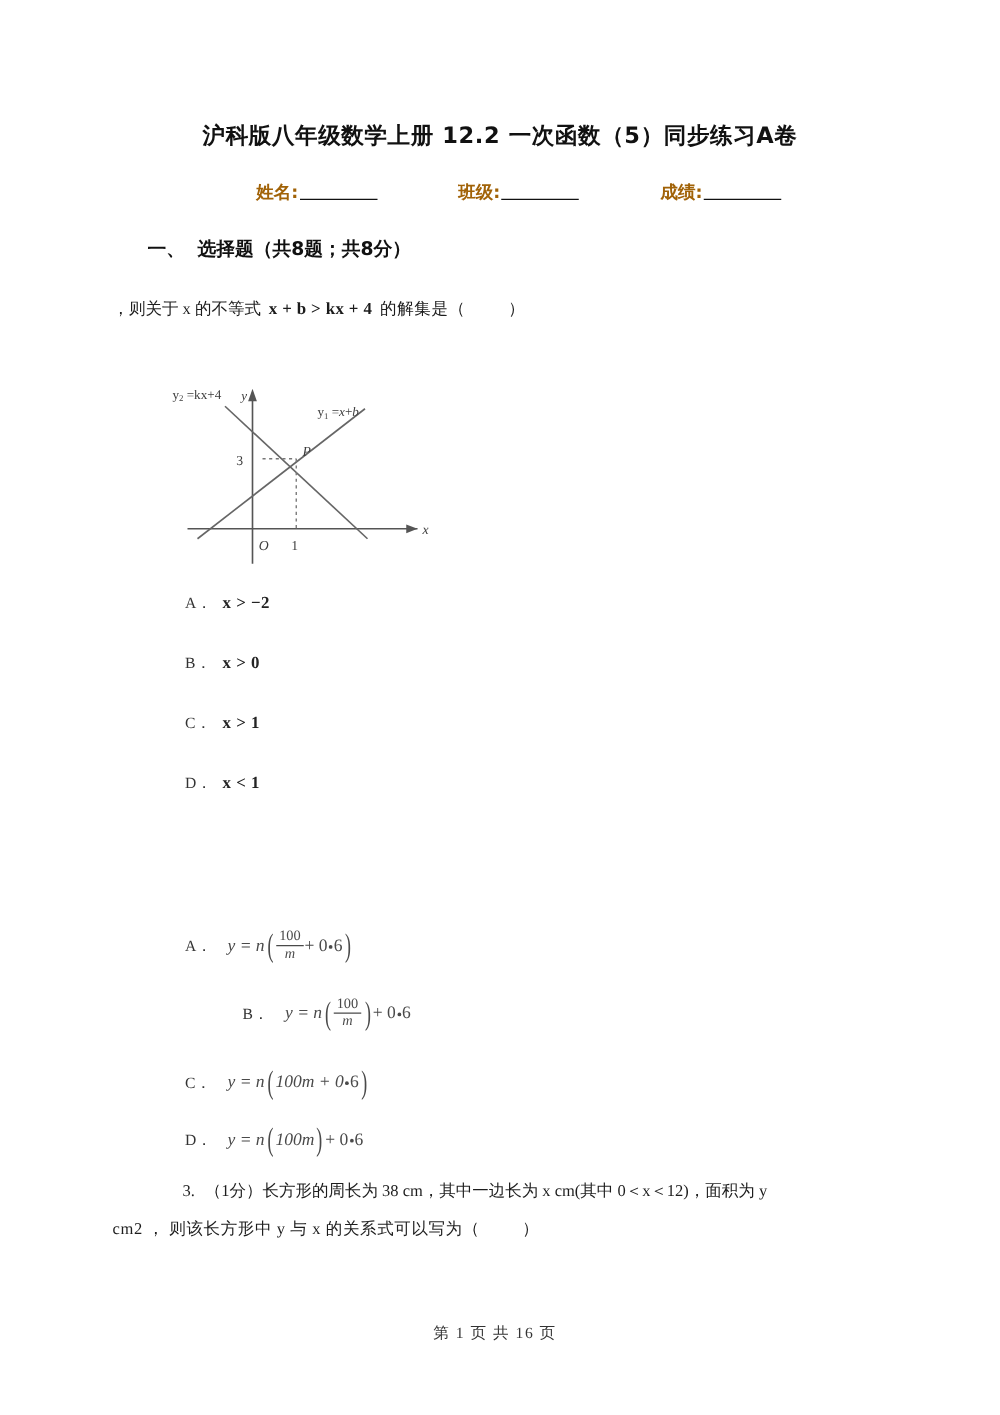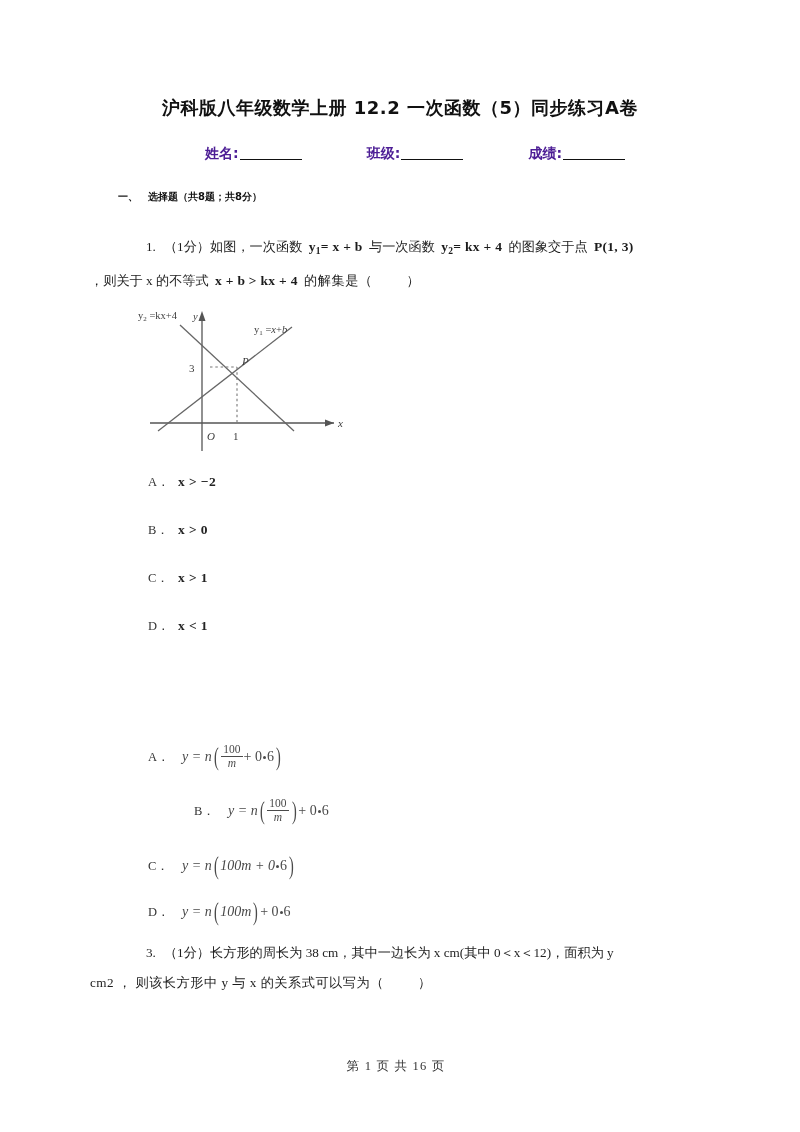--- a/index.html
+++ b/index.html
@@ -38,37 +38,37 @@
   
   .identity-row {
     position: absolute;
     left: 205px; top: 145px;
     width: 420px;
     display: flex;
     justify-content: space-between;
     font-size: 14px;
     font-weight: bold;
     font-family: "DejaVu Sans", "Liberation Sans", sans-serif;
-    color: #4c1d95;
+    color: #a16207;
   }
   .identity-item { white-space: nowrap; }
   .identity-item .blank {
     display: inline-block;
     border-bottom: 1.4px solid #111;
     width: 62px;
     height: 13px;
     margin-left: 1px;
     vertical-align: -2px;
   }
 
   
   .section-header {
     position: absolute;
     left: 118px; top: 190px;
-    font-size: 10px;
+    font-size: 15px;
     font-weight: bold;
     font-family: "DejaVu Sans", "Liberation Sans", sans-serif;
     color: #111;
     white-space: nowrap;
   }
   .section-header .sec-num { margin-right: 10px; }
 
   
   .q-block { position: absolute; left: 118px; width: 565px; }
   .q-line {
@@ -212,28 +212,20 @@
     <span class="identity-item">
       <span>成绩:</span><span class="blank"></span>
     </span>
   </div>
 
   <div class="section-header">
     <span class="sec-num">一、</span><span>选择题（共8题；共8分）</span>
   </div>
 
   <div class="q-block" style="top: 232px;">
-    <div class="q-line">
-      <span class="q-indent"></span><span class="q-num">1.</span><span>（1分）</span><span>如图，一次函数</span>
-      <span class="mi"><span>y</span><sub>1</sub><span>= x + b</span></span>
-      <span>与一次函数</span>
-      <span class="mi"><span>y</span><sub>2</sub><span>= kx + 4</span></span>
-      <span>的图象交于点</span>
-      <span class="mi">P(1, 3)</span>
-    </div>
     <div class="q-line" style="margin-left:-28px;">
       <span>，则关于 x 的不等式</span>
       <span class="mi">x + b &gt; kx + 4</span>
       <span class="paren-gap">的解集是（</span><span class="brk"></span><span>）</span>
     </div>
   </div>
 
   <div class="figure">
     <svg width="230" height="150" viewBox="0 0 230 150">
 

